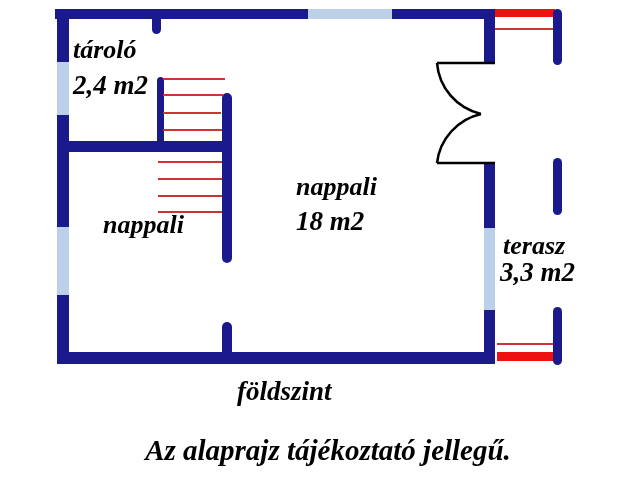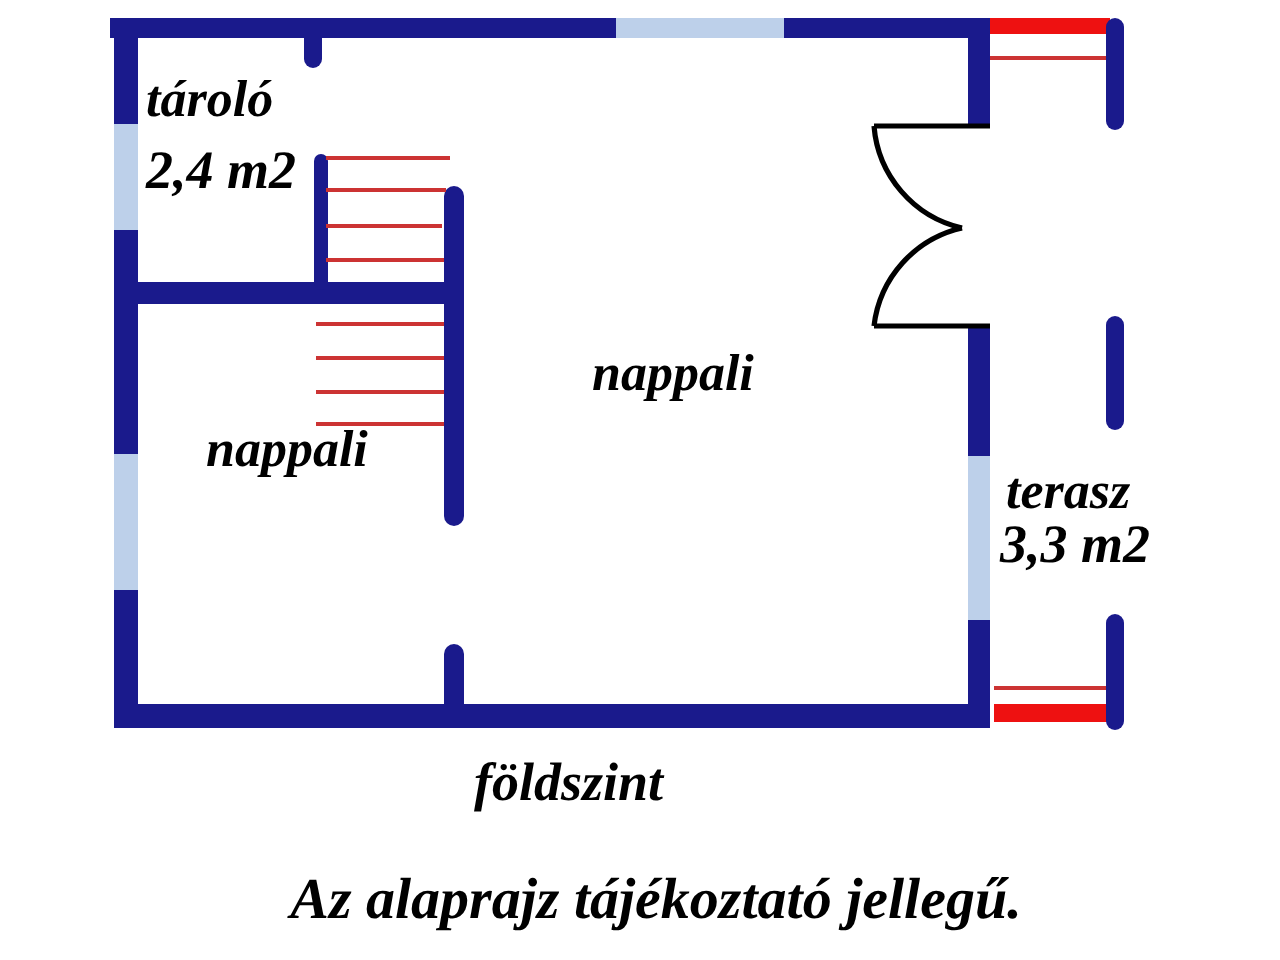--- a/index.html
+++ b/index.html
@@ -76,20 +76,21 @@
     <path d="M437,163 L495,163" stroke="#000" stroke-width="2.6" fill="none"></path>
     <path d="M437,163 A57,57 0 0 1 481,114" stroke="#000" stroke-width="2.6" fill="none"></path>
   </svg>
 
   <div class="lbl small" style="left:73px;top:36px;">tároló</div>
   <div class="lbl" style="left:73px;top:71px;">2,4 m2</div>
 
   <div class="lbl small" style="left:103px;top:211px;">nappali</div>
 
   <div class="lbl small" style="left:296px;top:173px;">nappali</div>
+  <div class="lbl" style="left:296px;top:207px;">18 m2</div>
 
   <div class="lbl small" style="left:503px;top:232px;font-family:Liberation Serif, serif;">terasz</div>
   <div class="lbl" style="left:500px;top:258px;">3,3 m2</div>
 
   <div class="lbl" style="left:237px;top:377px;">földszint</div>
   <div class="lbl caption" style="top:435px;font-size:29px;">Az alaprajz tájékoztató jellegű.</div>
 
 </div>
 
 </body></html>

